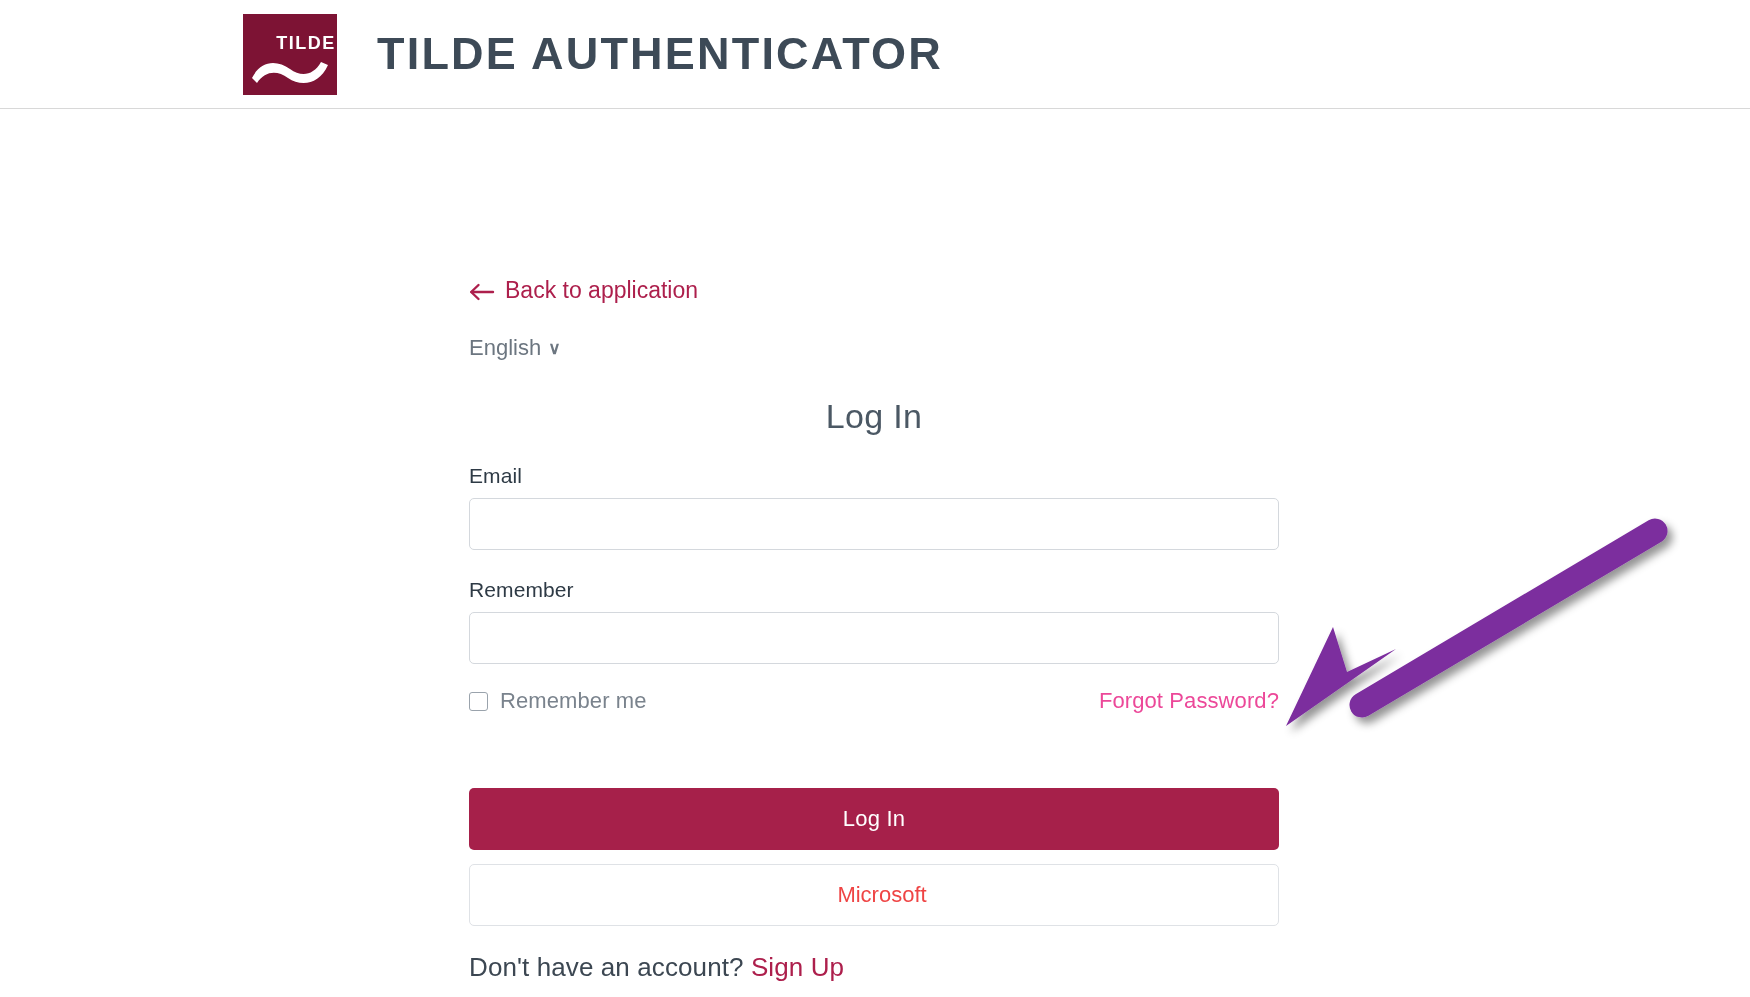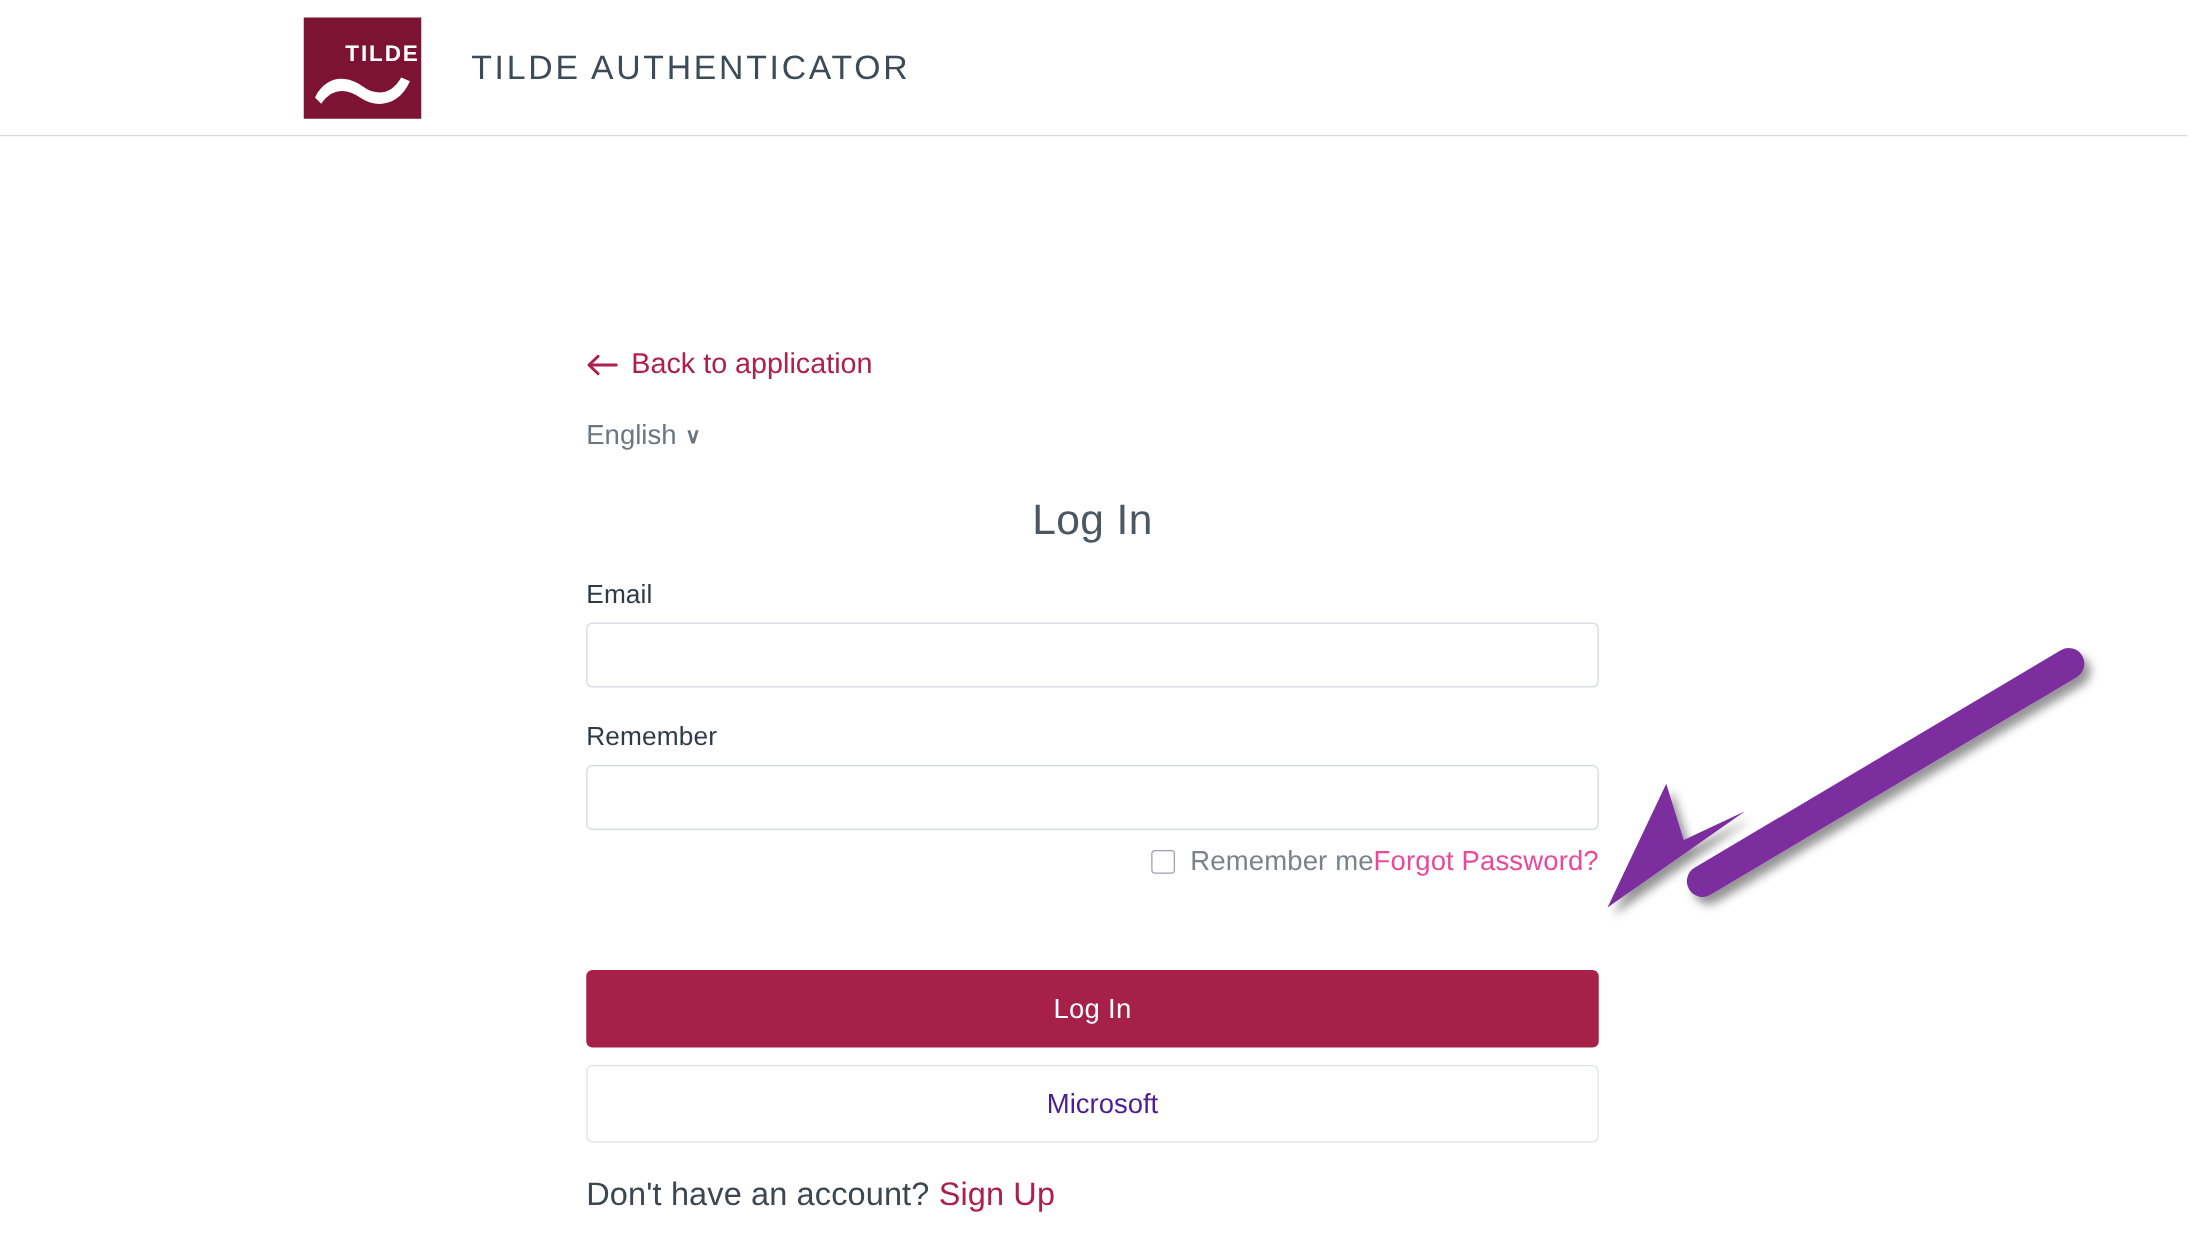--- a/index.html
+++ b/index.html
@@ -49,22 +49,22 @@
   }
   #brand-logo .logo-swoosh {
     position: absolute;
     left: 8px;
     top: 40px;
     width: 78px;
     height: 34px;
   }
   #app-title {
     margin-left: 40px;
-    font-size: 27px;
-    font-weight: 400;
+    font-size: 45px;
+    font-weight: 700;
     letter-spacing: 2.2px;
     color: #3d4a57;
     white-space: nowrap;
     font-family: "Liberation Sans", sans-serif;
   }
 
   
   #page-body {
     position: relative;
     width: 1512px;
@@ -152,23 +152,23 @@
     background: #ffffff;
     font-size: 20px;
     padding: 0 14px;
     color: #2e3a45;
     font-family: "Liberation Sans", sans-serif;
     outline: none;
   }
   .text-input::placeholder { color: #aab2ba; }
 
   #options-row {
-    margin-top: 10px;
-    display: flex;
-    justify-content: flex-end;
+    margin-top: 22px;
+    display: flex;
+    justify-content: space-between;
     align-items: center;
     height: 30px;
   }
   #remember-me-wrap {
     display: flex;
     align-items: center;
     gap: 12px;
     cursor: pointer;
   }
   #remember-me-checkbox {
@@ -213,21 +213,21 @@
   }
 
   #microsoft-button {
     margin-top: 14px;
     display: block;
     width: 810px;
     height: 62px;
     background: #ffffff;
     border: 1px solid #dfe2e6;
     border-radius: 5px;
-    color: #4c1d95;
+    color: #ef4444;
     font-size: 22px;
     font-family: "Liberation Sans", sans-serif;
     cursor: pointer;
     text-align: center;
     padding-left: 22px;
   }
 
   #signup-row {
     margin-top: 26px;
     font-size: 26px;

